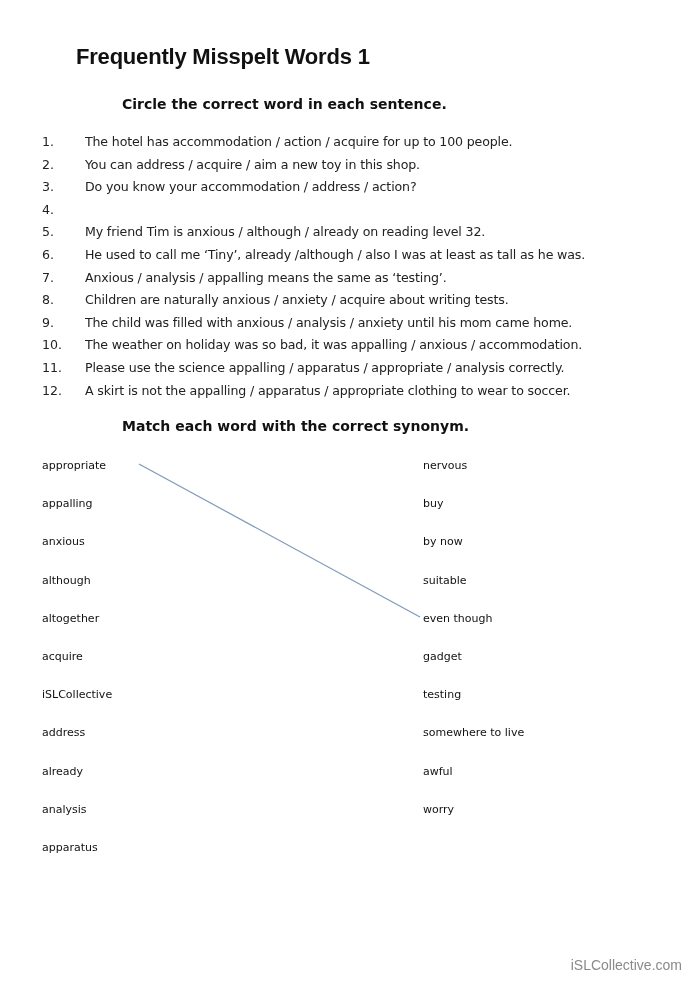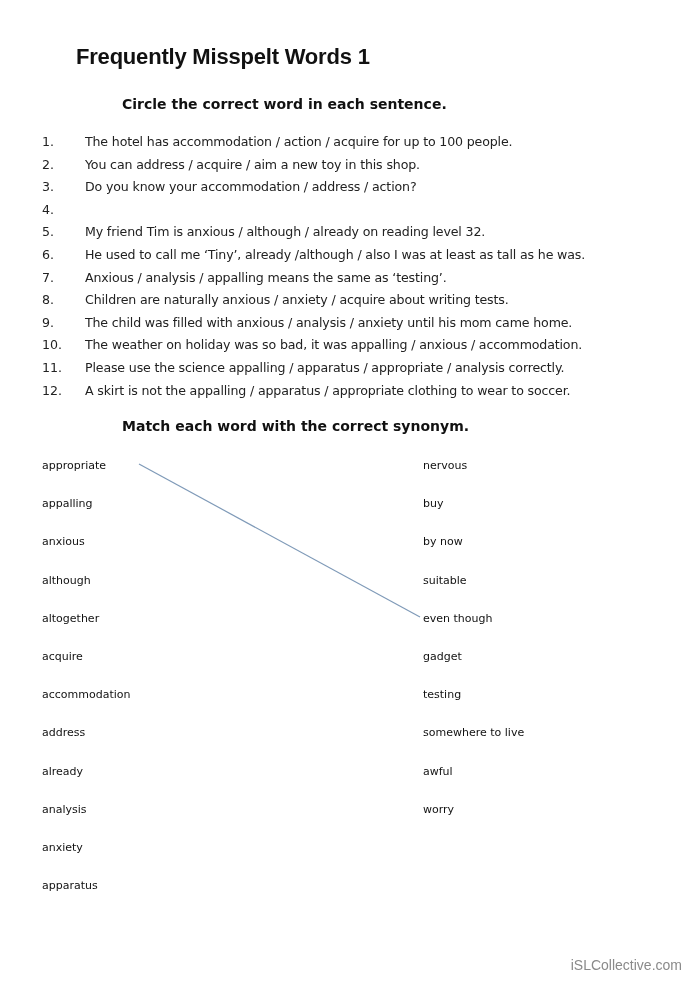--- a/index.html
+++ b/index.html
@@ -79,25 +79,24 @@
 
   <div class="instr instr2">Match each word with the correct synonym.</div>
 
   <div class="col col-left">
     <div class="word">appropriate</div>
     <div class="word">appalling</div>
     <div class="word">anxious</div>
     <div class="word">although</div>
     <div class="word">altogether</div>
     <div class="word">acquire</div>
-    <div class="word">accommodation</div>
+    <div class="word">iSLCollective</div>
     <div class="word">address</div>
     <div class="word">already</div>
     <div class="word">analysis</div>
-    <div class="word">anxiety</div>
     <div class="word">apparatus</div>
   </div>
 
   <div class="col col-right">
     <div class="word">nervous</div>
     <div class="word">buy</div>
     <div class="word">by now</div>
     <div class="word">suitable</div>
     <div class="word">even though</div>
     <div class="word">gadget</div>

